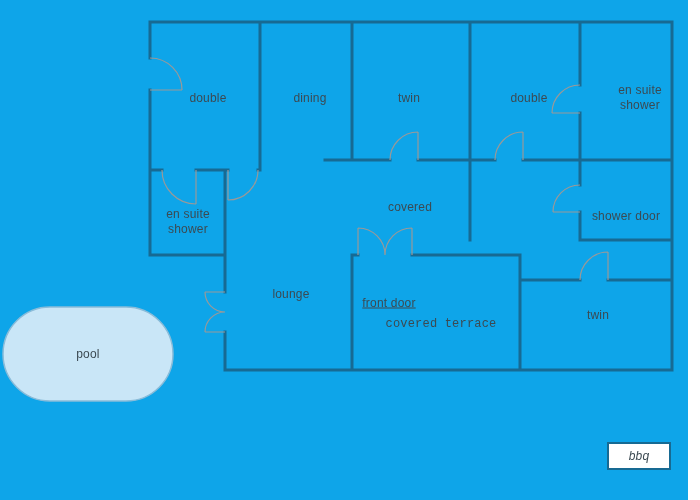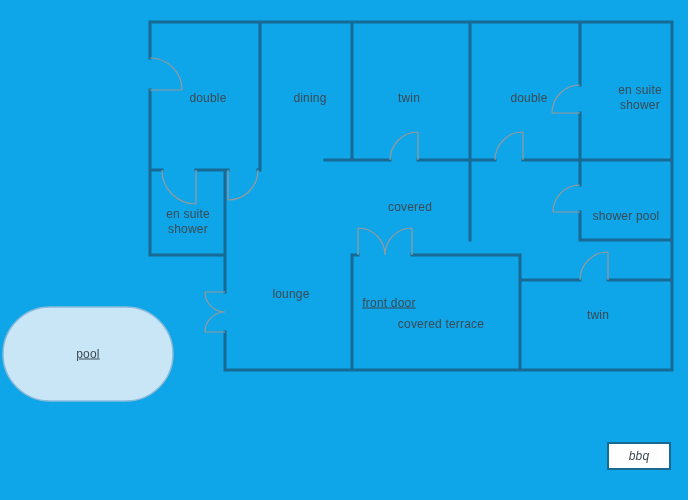--- a/index.html
+++ b/index.html
@@ -59,22 +59,22 @@
     <rect x="608" y="443" width="62" height="26" fill="#ffffff" stroke="#176a93" stroke-width="2"></rect>
   </svg>
 
   <div class="room-label" style="left:208px;top:98px;">double</div>
   <div class="room-label" style="left:310px;top:98px;">dining</div>
   <div class="room-label" style="left:409px;top:98px;">twin</div>
   <div class="room-label" style="left:529px;top:98px;">double</div>
   <div class="room-label wrap" style="left:640px;top:98px;">en suite shower</div>
   <div class="room-label wrap" style="left:188px;top:222px;">en suite shower</div>
   <div class="room-label" style="left:410px;top:207px;">covered</div>
-  <div class="room-label" style="left:626px;top:216px;">shower pool</div>
+  <div class="room-label" style="left:626px;top:216px;">shower door</div>
   <div class="room-label" style="left:291px;top:294px;">lounge</div>
   <div class="room-label" style="left:389px;top:303px;text-decoration:underline;">front door</div>
-  <div class="room-label" style="left:441px;top:324px;">covered terrace</div>
+  <div class="room-label" style="left:441px;top:324px;font-family:Liberation Mono, monospace;">covered terrace</div>
   <div class="room-label" style="left:598px;top:315px;">twin</div>
 
-  <div class="room-label" style="left:88px;top:354px;text-decoration:underline;">pool</div>
+  <div class="room-label" style="left:88px;top:354px;">pool</div>
   <div class="room-label" style="left:639px;top:456px;font-style:italic;">bbq</div>
 
 </div>
 
 </body></html>

